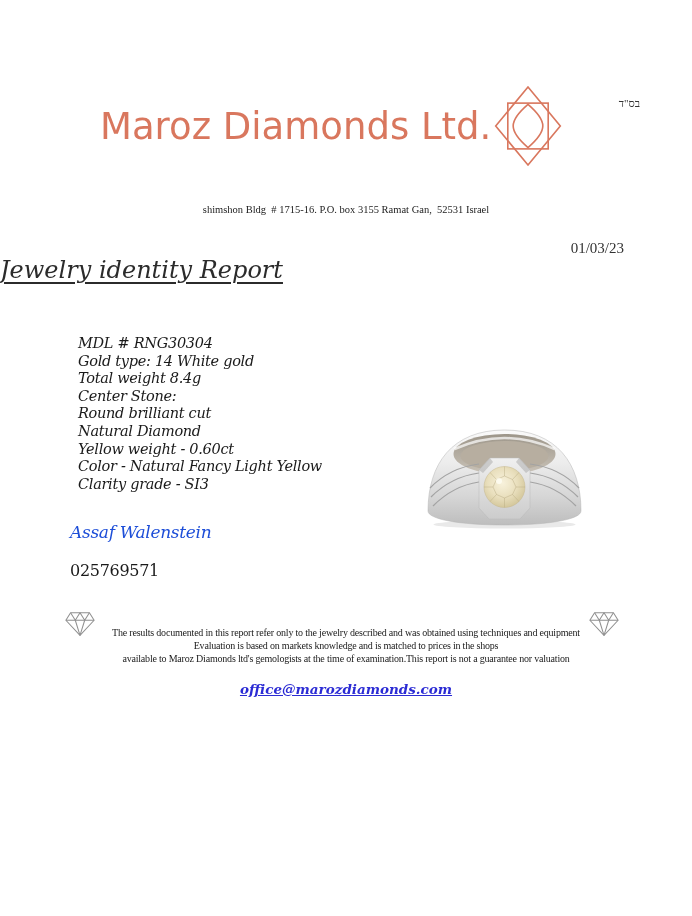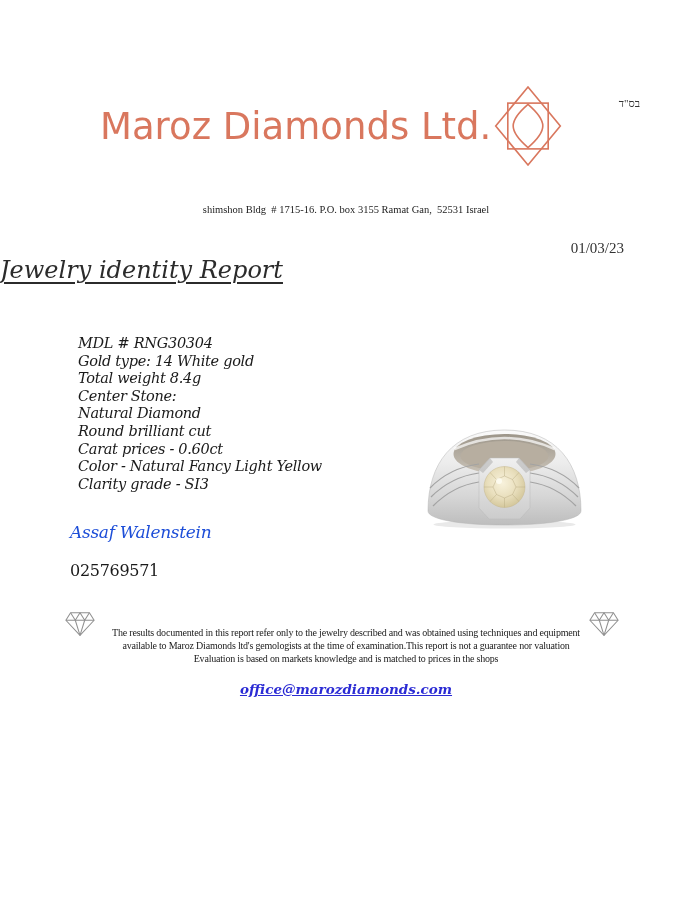--- a/index.html
+++ b/index.html
@@ -114,23 +114,23 @@
 
   <div class="report-date">01/03/23</div>
 
   <h1 class="report-title">Jewelry identity Report</h1>
 
   <ul class="details">
     <li>MDL # RNG30304</li>
     <li>Gold type: 14 White gold</li>
     <li>Total weight 8.4g</li>
     <li>Center Stone:</li>
+    <li>Round brilliant cut</li>
     <li>Natural Diamond</li>
-    <li>Round brilliant cut</li>
-    <li>Carat prices - 0.60ct</li>
+    <li>Yellow weight - 0.60ct</li>
     <li>Color - Natural Fancy Light Yellow</li>
     <li>Clarity grade - SI3</li>
   </ul>
 
   <figure class="ring-photo">
     <svg viewBox="0 0 326 244">
       <defs>
         <linearGradient id="bandG" x1="0" y1="0" x2="0" y2="1">
           <stop offset="0%" stop-color="#fafafa"></stop>
           <stop offset="35%" stop-color="#ececec"></stop>
@@ -192,21 +192,21 @@
   </svg>
   <svg class="diamond-icon diamond-right" viewBox="0 0 34 30" fill="none" stroke="#909090" stroke-width="1.1" stroke-linejoin="round">
     <path d="M7,3 H27 L32,11 L17,27 L2,11 Z"></path>
     <path d="M2,11 H32"></path>
     <path d="M7,3 L12,11 L17,3 L22,11 L27,3"></path>
     <path d="M12,11 L17,27 L22,11"></path>
   </svg>
 
   <div class="disclaimer">
     <div>The results documented in this report refer only to the jewelry described and was obtained using techniques and equipment</div>
+    <div>Evaluation is based on markets knowledge and is matched to prices in the shops</div>
     <div>available to Maroz Diamonds ltd's gemologists at the time of examination.This report is not a guarantee nor valuation</div>
-    <div>Evaluation is based on markets knowledge and is matched to prices in the shops</div>
   </div>
 
   <div class="email-row">
     <a class="email-link">office@marozdiamonds.com</a>
   </div>
 
 </div>
 
 </body></html>

